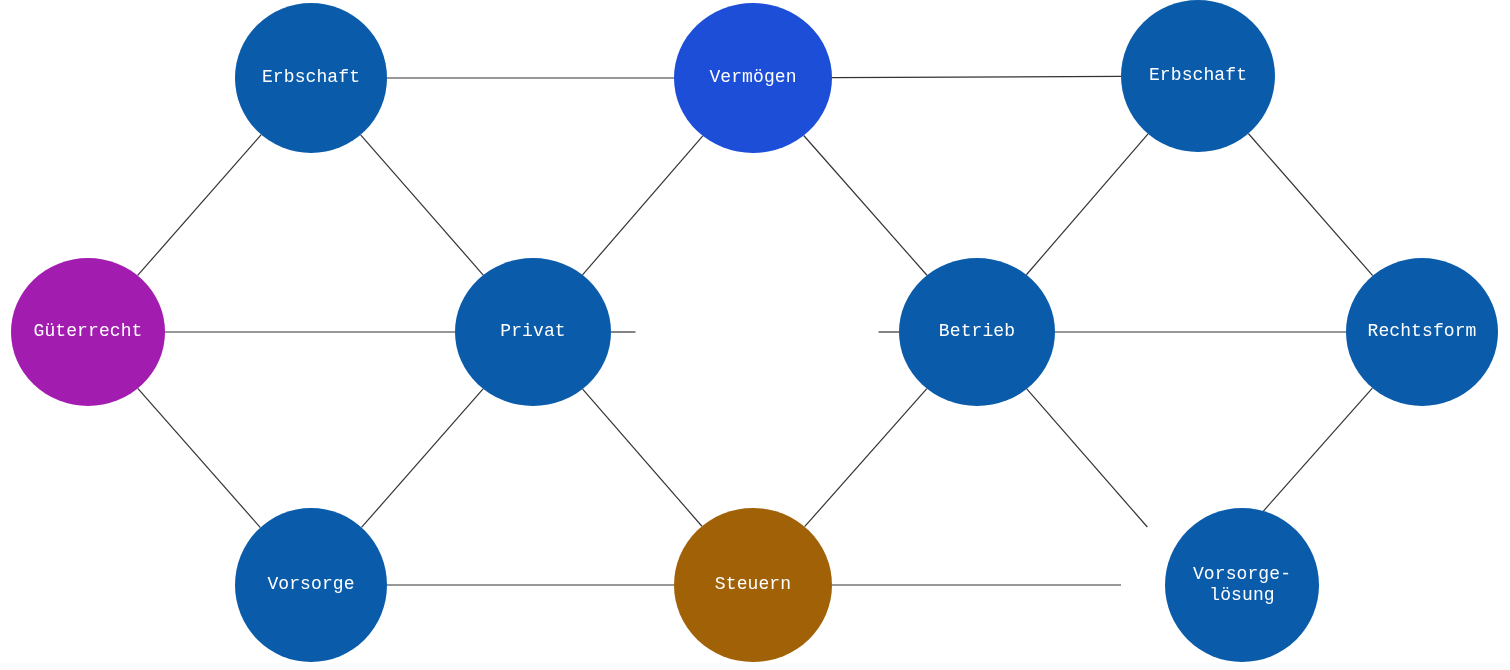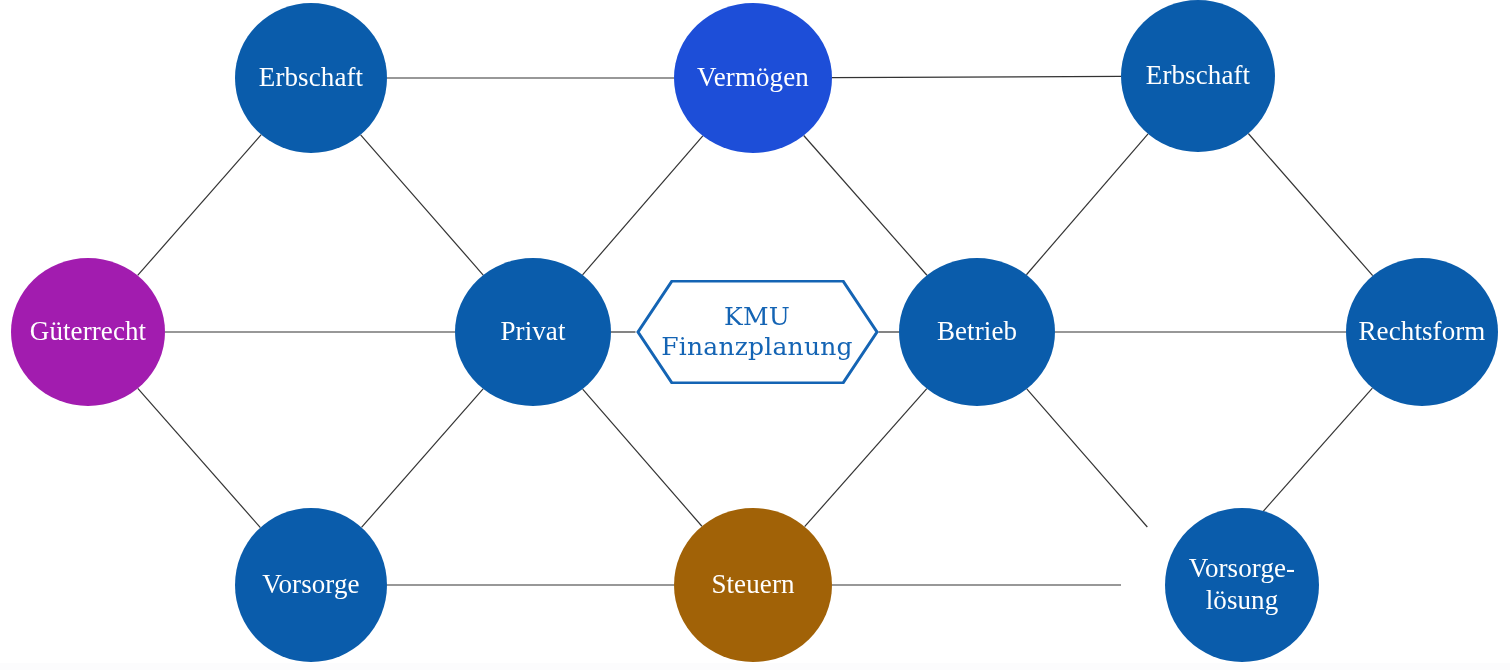--- a/index.html
+++ b/index.html
@@ -29,22 +29,22 @@
   .node {
     position: absolute;
     box-sizing: border-box;
     border-radius: 50%;
     background: #0a5cab;
     display: flex;
     align-items: center;
     justify-content: center;
     text-align: center;
     color: #ffffff;
-    font-family: Liberation Serif, serif;
-    font-size: 27px;
+    font-family: Liberation Mono, monospace;
+    font-size: 18px;
     font-weight: 400;
     line-height: 1.18;
     letter-spacing: 0.1px;
     user-select: none;
   }
   .node-label {
     padding: 0 6px;
     white-space: pre-line;
   }
   .center-shape {
@@ -133,23 +133,16 @@
       </div>
       <div class="node" style="left: 1165px; top: 508px; width: 154px; height: 154px; background: rgb(10, 92, 171); color: rgb(255, 255, 255);">
         <span class="node-label">Vorsorge-
 lösung</span>
       </div>
       <div class="node" style="left: 1346px; top: 258px; width: 152px; height: 148px; background: rgb(10, 92, 171); color: rgb(255, 255, 255);">
         <span class="node-label">Rechtsform</span>
       </div>
     </div>
 
-  <div class="center-shape" id="center-shape" style="left: 635.5px; top: 280px; width: 243px; height: 104px;">
-    <svg id="center-hexagon" width="243" height="104" viewBox="0 0 243 104">
-        <polygon points="36,1 207,1 241,52 207,103 36,103 2,52" fill="#ffffff" stroke="#1464b4" stroke-width="3" stroke-linejoin="miter"></polygon>
-      </svg>
-    <span class="center-label" id="center-label">KMU
-Finanzplanung</span>
-  </div>
 
   <div class="bottom-band"></div>
 
 </div>
 
 </body></html>

